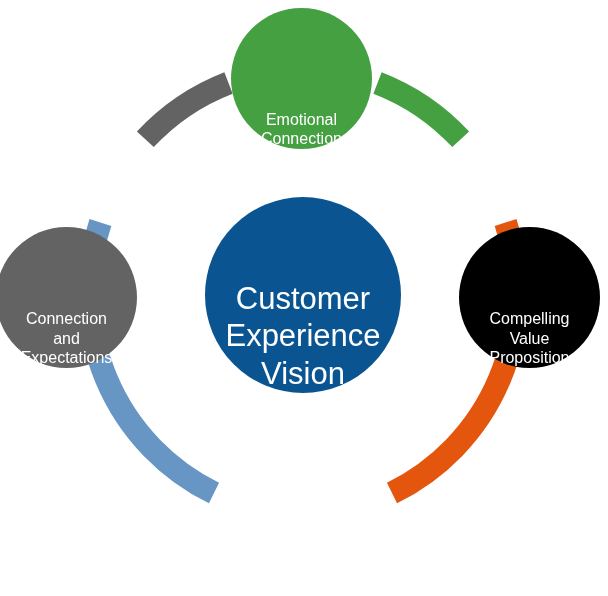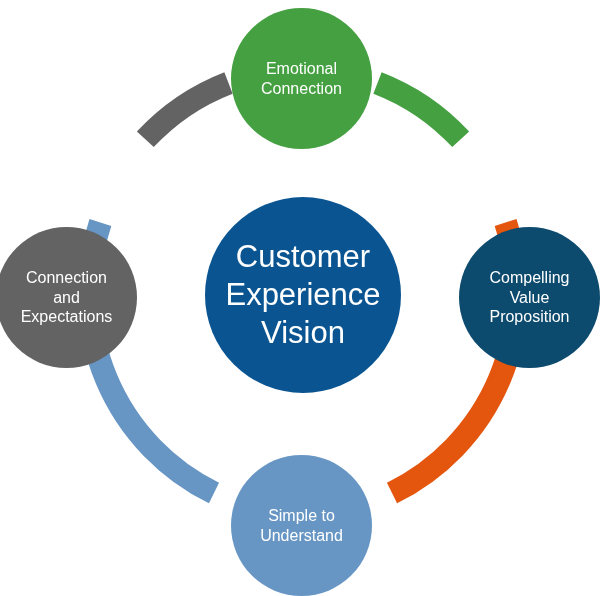--- a/index.html
+++ b/index.html
@@ -23,21 +23,21 @@
     position: absolute;
     left: 0;
     top: 0;
     width: 608px;
     height: 596px;
   }
   .node {
     position: absolute;
     border-radius: 50%;
     display: flex;
-    align-items: center;
+    align-items: flex-end;
     justify-content: center;
     text-align: center;
     color: #ffffff;
     box-sizing: border-box;
     line-height: 1.22;
   }
   .node-label {
     display: block;
     padding: 0 6px;
     white-space: pre-line;
@@ -104,30 +104,26 @@
     <span class="node-label">Customer
 Experience
 Vision</span>
   </div>
 
   <div class="node" id="node-top" style="background:#45A041;">
     <span class="node-label">Emotional
 Connection</span>
   </div>
 
-  <div class="node" id="node-right" style="background:#0c4a6e;">
+  <div class="node" id="node-right" style="background:#000000;">
     <span class="node-label">Compelling
 Value
 Proposition</span>
   </div>
 
-  <div class="node" id="node-bottom" style="background:#6796C4;">
-    <span class="node-label">Simple to
-Understand</span>
-  </div>
 
   <div class="node" id="node-left" style="background:#636363;">
     <span class="node-label">Connection
 and
 Expectations</span>
   </div>
 
 </div>
 
 </body></html>

